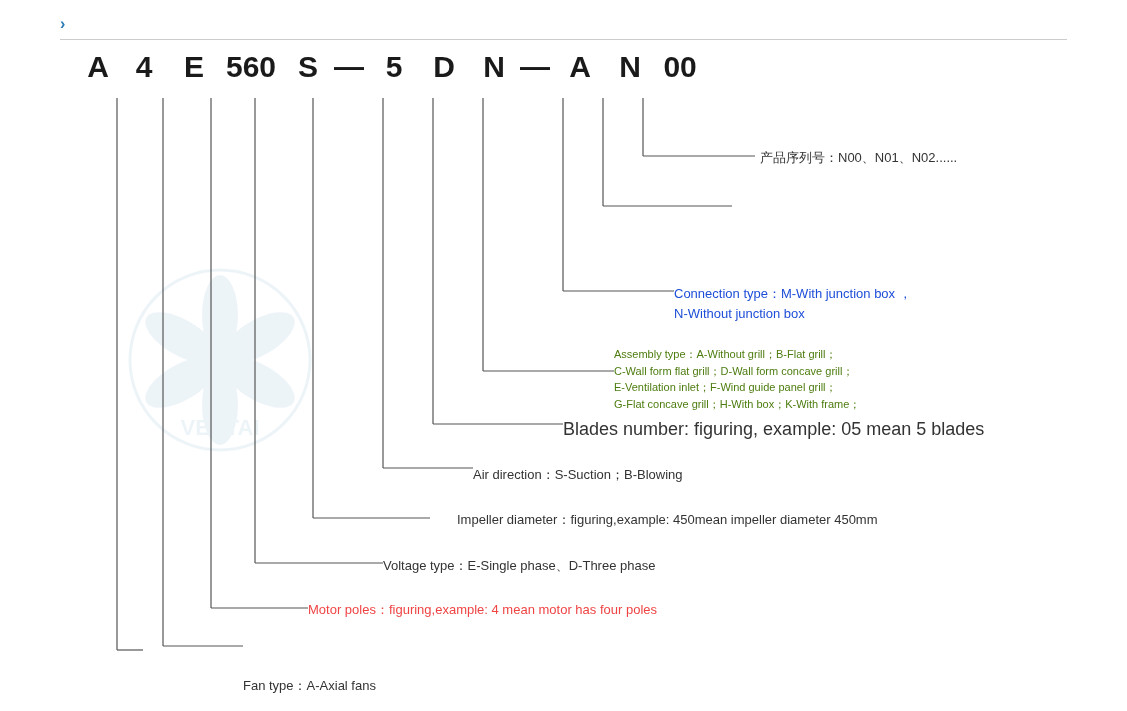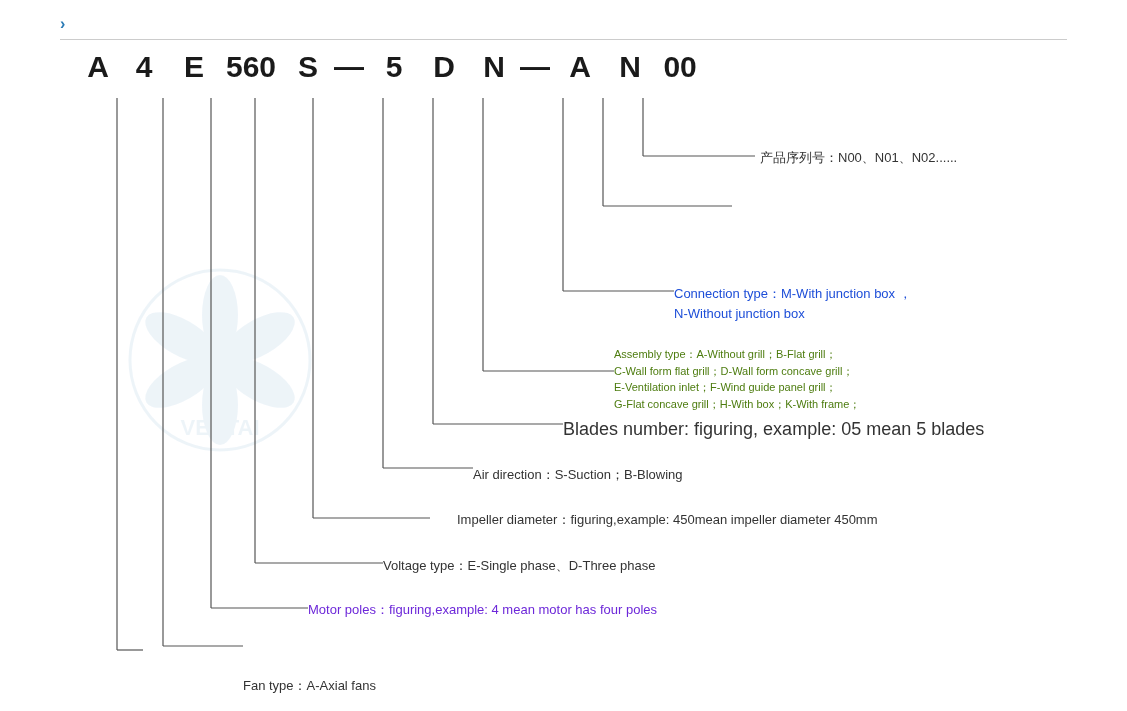--- a/index.html
+++ b/index.html
@@ -149,21 +149,21 @@
     .label-voltage {
       top: 460px;
       left: 330px;
       font-size: 13px;
       color: #333;
     }
     .label-motor {
       top: 505px;
       left: 255px;
       font-size: 13px;
-      color: #6d28d9;
+      color: #ef4444;
     }
     .label-fan {
       top: 548px;
       left: 190px;
       font-size: 13px;
       color: #333;
     }
   </style>
 </head>
 <body>

